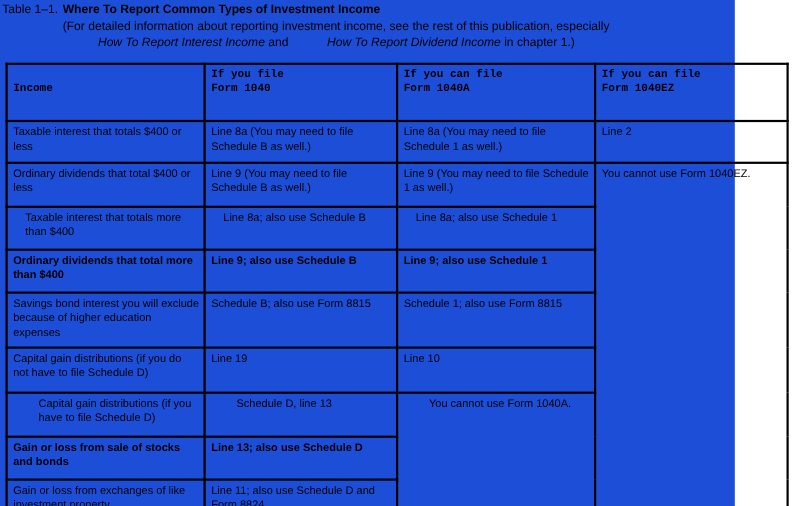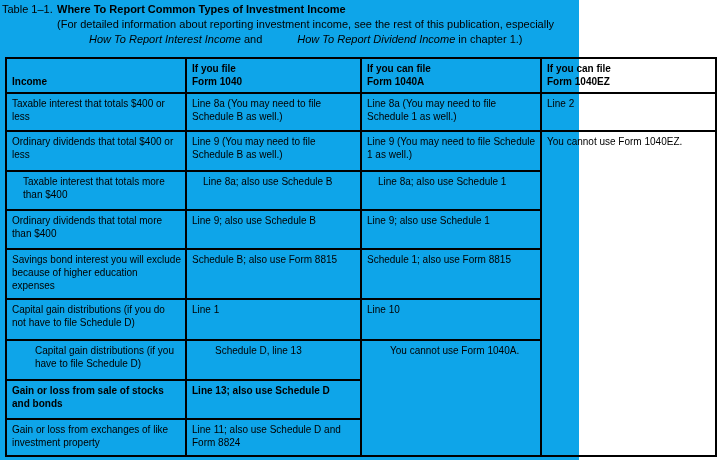--- a/index.html
+++ b/index.html
@@ -8,23 +8,23 @@
     background: #ffffff;
     width: 721px;
     height: 460px;
     overflow: hidden;
     font-family: "Liberation Sans", sans-serif;
     color: #000000;
     -webkit-font-smoothing: none;
   }
   .page {
     position: relative;
-    width: 579px;
+    width: 668px;
     height: 460px;
-    background: #0ea5e9;
+    background: #1d4ed8;
   }
   .title-line {
     position: absolute;
     left: 2px;
     top: 2px;
     font-size: 11px;
     line-height: 15px;
     white-space: nowrap;
   }
   .title-num {
@@ -59,33 +59,34 @@
     line-height: 13px;
     padding: 3px 4px 2px 5px;
     vertical-align: top;
     text-align: left;
     font-weight: normal;
     overflow: hidden;
   }
   table.report-table th {
     font-weight: bold;
     vertical-align: bottom;
-    padding-bottom: 4px;
+    padding-bottom: 21px;
     height: 24px;
+    font-family: Liberation Mono, monospace;
   }
   td.merged-cell {
     vertical-align: middle;
     padding-top: 0;
   }
   .hdr-line { display: block; }
   
   tr.r1 td { height: 31px; }
   tr.r2 td { height: 33px; }
   tr.r3 td { height: 32px; padding-left: 16px; }
-  tr.r4 td { height: 32px; }
+  tr.r4 td { height: 32px; font-weight: bold; }
   tr.r5 td { height: 43px; border-radius: 20px; }
   tr.r6 td { height: 34px; margin-top: 33px; }
   tr.r7 td { height: 33px; padding-left: 28px; }
   tr.r8 td { height: 32px; font-weight: bold; }
   tr.r9 td { height: 30px; }
 </style>
 </head>
 <body>
 
 <div class="page">
@@ -148,21 +149,21 @@
         <td>Line 9; also use Schedule B</td>
         <td>Line 9; also use Schedule 1</td>
       </tr>
       <tr class="r5">
         <td>Savings bond interest you will exclude because of higher education expenses</td>
         <td>Schedule B; also use Form 8815</td>
         <td>Schedule 1; also use Form 8815</td>
       </tr>
       <tr class="r6">
         <td>Capital gain distributions (if you do not have to file Schedule D)</td>
-        <td>Line 1</td>
+        <td>Line 19</td>
         <td>Line 10</td>
       </tr>
       <tr class="r7">
         <td>Capital gain distributions (if you have to file Schedule D)</td>
         <td>Schedule D, line 13</td>
         <td class="merged-cell" rowspan="3">You cannot use Form 1040A.</td>
       </tr>
       <tr class="r8">
         <td>Gain or loss from sale of stocks and bonds</td>
         <td>Line 13; also use Schedule D</td>

